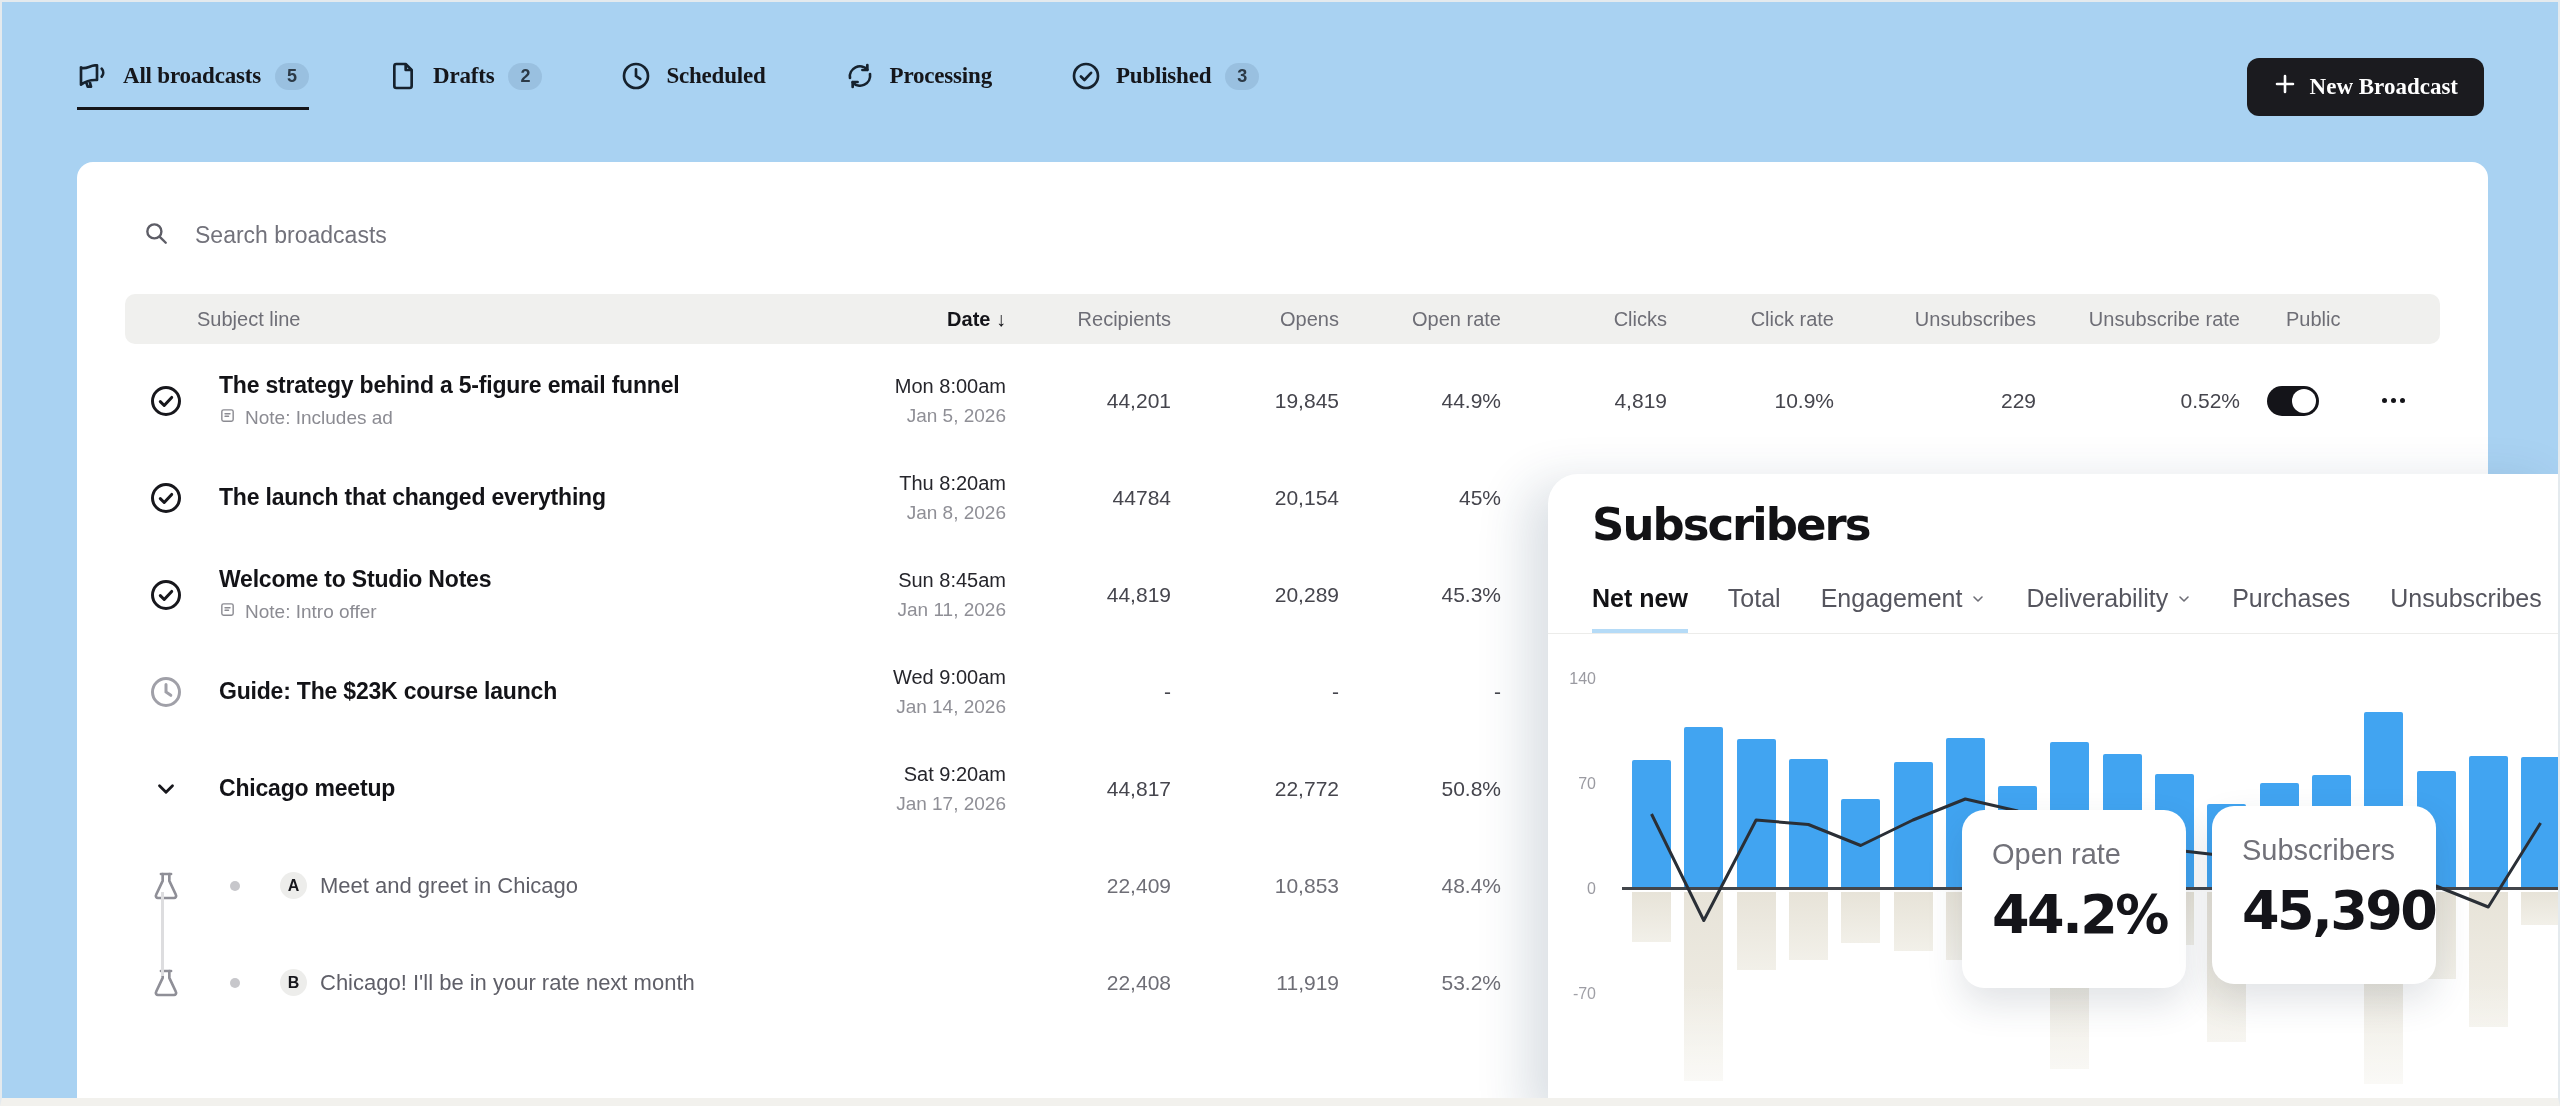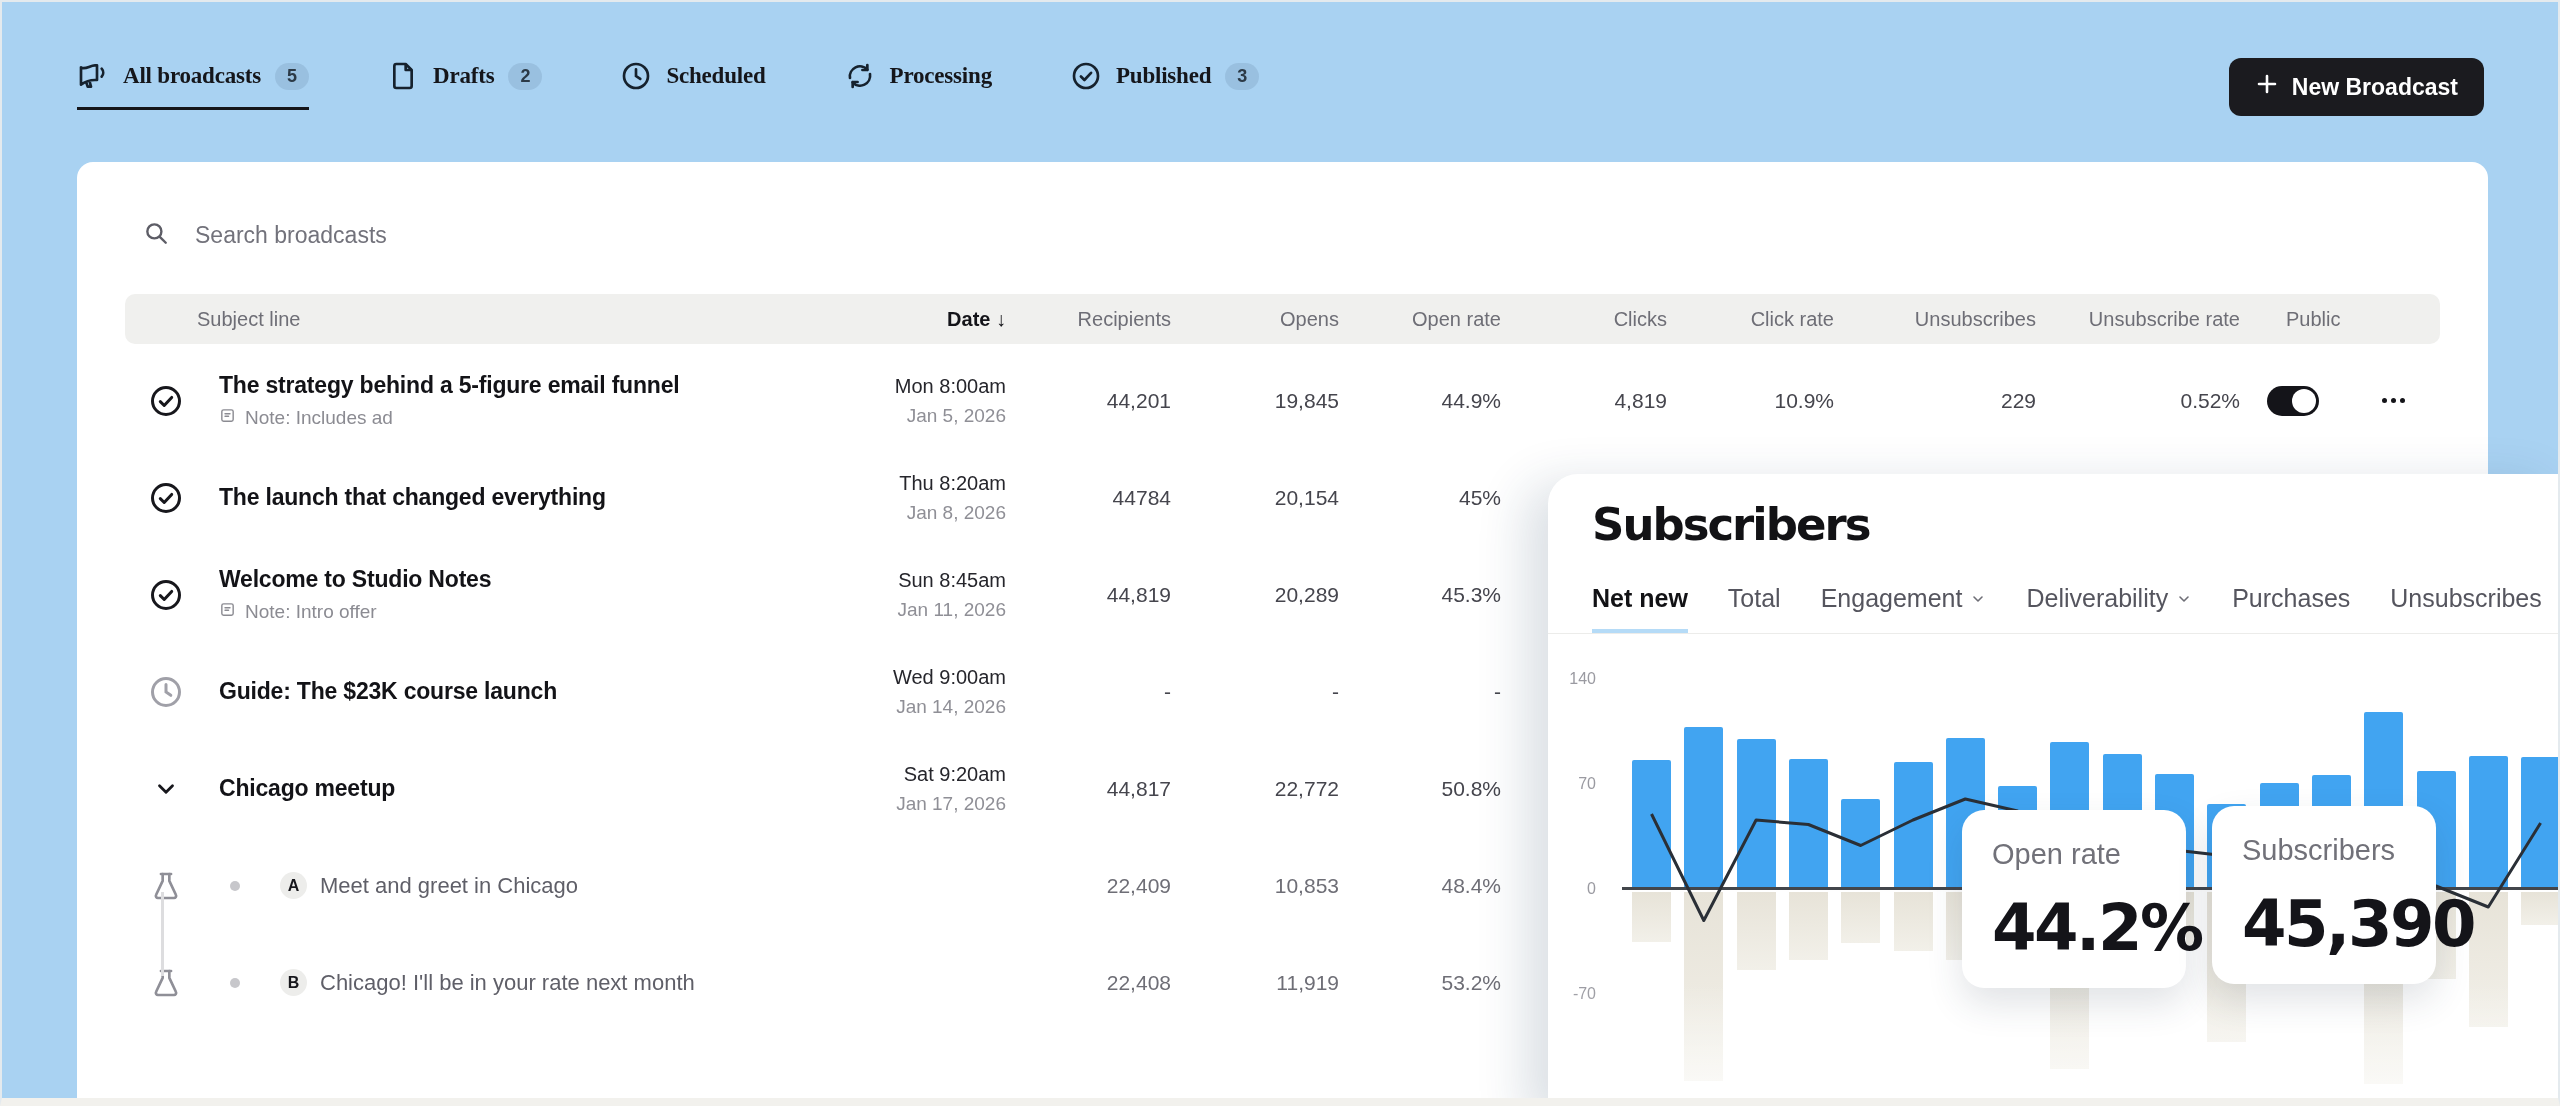--- a/index.html
+++ b/index.html
@@ -20,21 +20,21 @@
   .tab .ticon svg { width:32px; height:32px; }
   .tab .tlabel { font-size:23px; font-weight:700; letter-spacing:-0.2px;font-family:Liberation Serif, serif; }
   .tab .tcount { background:rgba(15,40,70,0.10); border-radius:999px; font-size:18px; font-weight:600;
                  padding:3px 12px; color:#2c3a47; }
   .tab.active { border-bottom:3px solid #15161b; padding-bottom:15px; }
 
   .new-broadcast {
     position:absolute; right:74px; top:56px; height:58px; padding:0 26px;
     background:#1b1b1f; color:#ffffff; border:none; border-radius:12px;
     display:flex; align-items:center; gap:13px; font-size:23px; font-weight:700;
-    font-family:Liberation Sans, sans-serif; cursor:pointer;
+    font-family:Liberation Serif, serif; cursor:pointer;
   }
   .new-broadcast svg { width:24px; height:24px; }
 
   
   .panel {
     position:absolute; left:75px; top:160px; width:2411px; height:980px;
     background:#ffffff; border-radius:16px;
   }
   .toolbar { position:absolute; left:48px; right:48px; top:42px; height:62px; }
   .search { position:absolute; left:18px; top:0; height:62px; display:flex; align-items:center; gap:26px; width:600px; }
@@ -116,21 +116,21 @@
   .axis { position:absolute; left:74px; right:0; top:413px; height:3px; background:#43464b; }
   .lineplot { position:absolute; inset:0; }
   .chart-fade { position:absolute; left:0; right:0; bottom:0; height:130px;
                 background:linear-gradient(rgba(255,255,255,0), rgba(255,255,255,0.8)); }
 
   .stat-card { position:absolute; width:224px; height:178px; background:#ffffff; border-radius:22px;
                box-shadow:0 16px 36px rgba(40,55,75,0.14); padding:28px 0 0 30px; }
   .stat-card.pos0 { left:414px; top:336px; }
   .stat-card.pos1 { left:664px; top:332px; }
   .stat-label { font-size:29px; color:#717179; }
-  .stat-value { margin-top:20px; font-family:"DejaVu Sans",sans-serif; font-size:64px; font-weight:700;
+  .stat-value { margin-top:12px; font-family:"DejaVu Sans",sans-serif; font-size:54px; font-weight:700;
                 letter-spacing:-2.5px; color:#141419; }
 </style>
 </head>
 <body>
 
 <div class="frame">
 
   <header class="topbar">
     <nav class="tabs">
         <div class="tab active">

